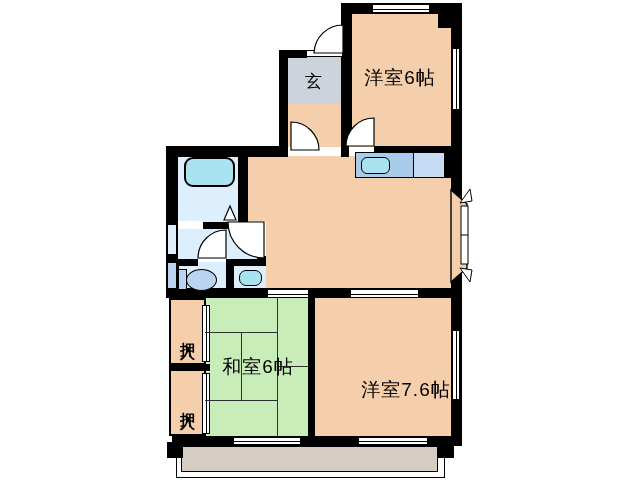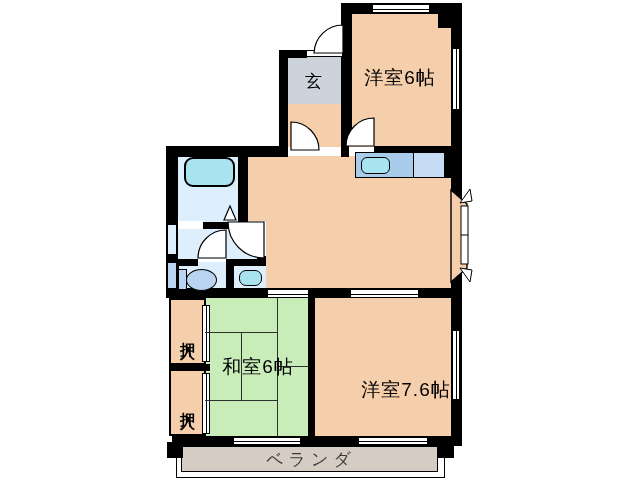--- a/index.html
+++ b/index.html
@@ -127,15 +127,14 @@
     <path d="M460,203 L470,189 L472,201 Z" fill="#fff" stroke="#000" stroke-width="1"></path>
     <path d="M460,268 L472,270 L470,282 Z" fill="#fff" stroke="#000" stroke-width="1"></path>
   </svg>
 
   <div class="lbl small" style="left:314px;top:81px;">玄</div>
   <div class="lbl" style="left:400px;top:78px;">洋室6帖</div>
   <div class="lbl" style="left:258px;top:367px;">和室6帖</div>
   <div class="lbl" style="left:406px;top:367px;margin-top:23px;">洋室7.6帖</div>
   <div class="lbl vert" style="left:187px;top:332px;">押入</div>
   <div class="lbl vert" style="left:187px;top:402px;">押入</div>
-  <div class="lbl veranda" style="left:311px;top:459px;">ベランダ</div>
 
 </div>
 
 </body></html>

